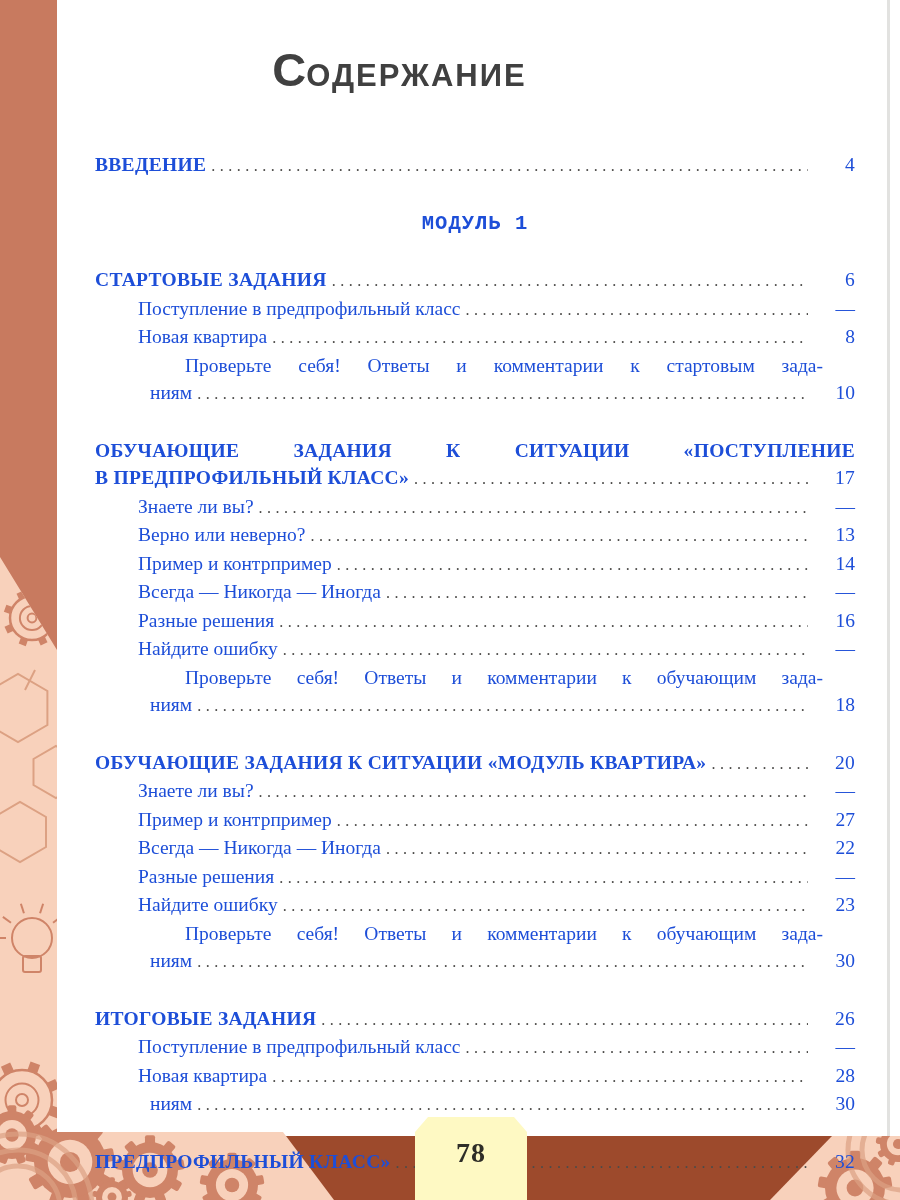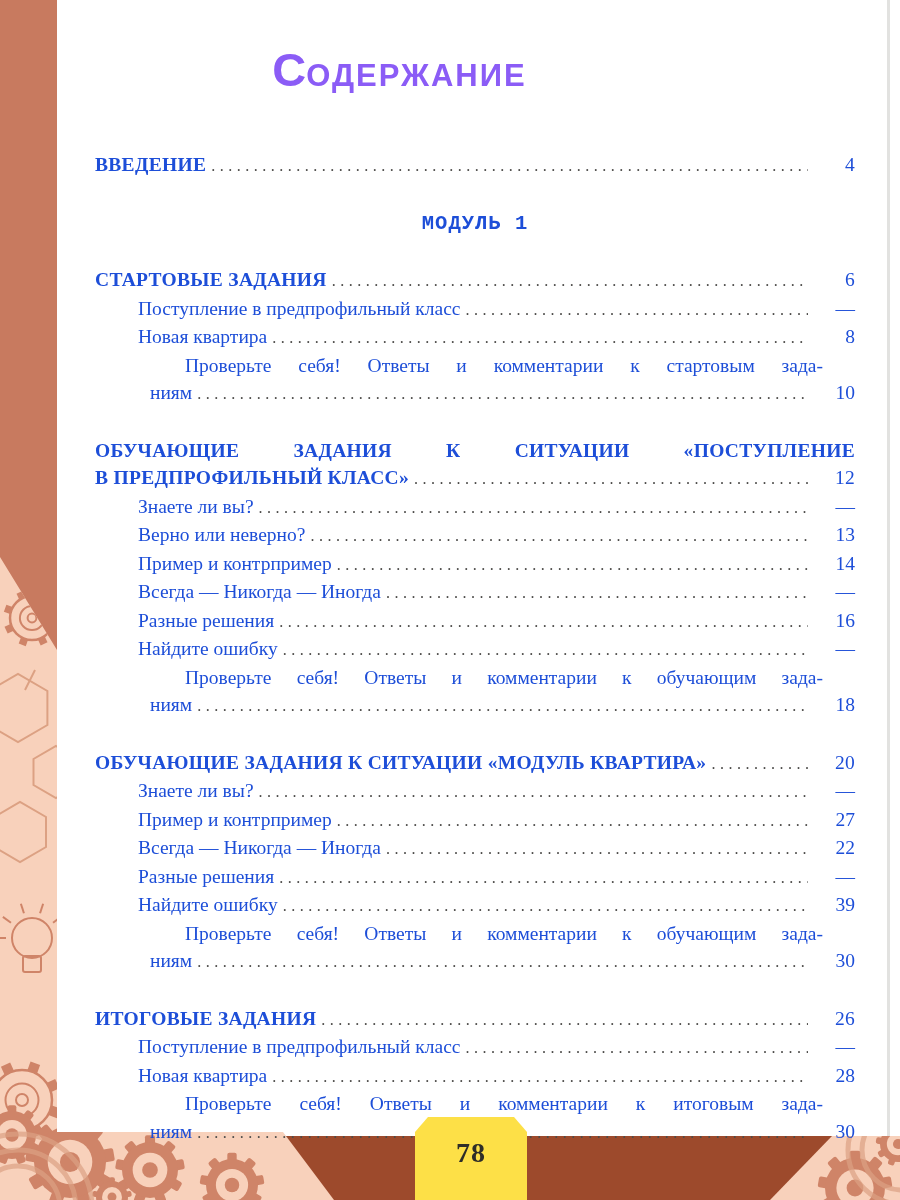--- a/index.html
+++ b/index.html
@@ -28,33 +28,33 @@
     clip-path:polygon(72px 0, 140px 0, 140px 64px, 10px 64px);
   }
   .pattern-left svg, .pattern-right svg { position:absolute; left:0; top:0; }
   .page-edge {
     position:absolute; left:887px; top:0; width:3px; height:1136px;
     background:#e2e2e0;
   }
   
   .page-tab {
     position:absolute; left:415px; top:1117px; width:112px; height:83px;
-    background:#fde047;
+    background:#fef9c3;
     clip-path:polygon(13px 0, 99px 0, 112px 15px, 112px 83px, 0 83px, 0 15px);
     text-align:center;
   }
   .page-tab .num {
     display:inline-block; margin-top:20px;
     font-family:"Liberation Serif", serif; font-weight:bold;
     font-size:28px; color:#2f2e28; letter-spacing:1px;
   }
   
   .title {
     position:absolute; left:57px; top:44px; width:685px;
-    text-align:center; color:#8b5cf6;
+    text-align:center; color:#404040;
     font-family:"Liberation Sans", sans-serif; font-weight:bold;
   }
   .title .cap { font-size:47px; line-height:52px; }
   .title .rest { font-size:31px; text-transform:uppercase; letter-spacing:2px; }
   
   .toc {
     position:absolute; left:95px; top:151px; width:760px;
     font-size:19.5px; line-height:27.5px; color:#1d4ed8;
   }
   .toc .heading {
@@ -280,21 +280,21 @@
         <span class="lbl">ниям</span>
         <span class="dots"></span>
         <span class="num">10</span>
       </div>
     </div>
     <div class="entry lvl0 bold sect">
       <div class="pre-line">ОБУЧАЮЩИЕ ЗАДАНИЯ К СИТУАЦИИ «ПОСТУПЛЕНИЕ</div>
       <div class="row">
         <span class="lbl">В ПРЕДПРОФИЛЬНЫЙ КЛАСС»</span>
         <span class="dots"></span>
-        <span class="num">12</span>
+        <span class="num">17</span>
       </div>
     </div>
     <div class="entry lvl1">
       <div class="row">
         <span class="lbl">Знаете ли вы?</span>
         <span class="dots"></span>
         <span class="num">—</span>
       </div>
     </div>
     <div class="entry lvl1">
@@ -372,21 +372,21 @@
       <div class="row">
         <span class="lbl">Разные решения</span>
         <span class="dots"></span>
         <span class="num">—</span>
       </div>
     </div>
     <div class="entry lvl1">
       <div class="row">
         <span class="lbl">Найдите ошибку</span>
         <span class="dots"></span>
-        <span class="num">39</span>
+        <span class="num">23</span>
       </div>
     </div>
     <div class="entry lvl2">
       <div class="pre-line">Проверьте себя! Ответы и комментарии к обучающим зада-</div>
       <div class="row">
         <span class="lbl">ниям</span>
         <span class="dots"></span>
         <span class="num">30</span>
       </div>
     </div>
@@ -405,26 +405,30 @@
       </div>
     </div>
     <div class="entry lvl1">
       <div class="row">
         <span class="lbl">Новая квартира</span>
         <span class="dots"></span>
         <span class="num">28</span>
       </div>
     </div>
     <div class="entry lvl2">
-      <div class="pre-line">Проверьте себя! Ответы и комментарии к итоговым зада-</div>
       <div class="row">
         <span class="lbl">ниям</span>
         <span class="dots"></span>
         <span class="num">30</span>
       </div>
     </div>
     <div class="entry lvl0 bold sect">
+      <div class="row">
+        <span class="lbl">ПРЕДПРОФИЛЬНЫЙ КЛАСС»</span>
+        <span class="dots"></span>
+        <span class="num">32</span>
+      </div>
     </div>
   </div>
 
 <div class="page-tab">
   <span class="num">78</span>
 </div>
 
 </body></html>

